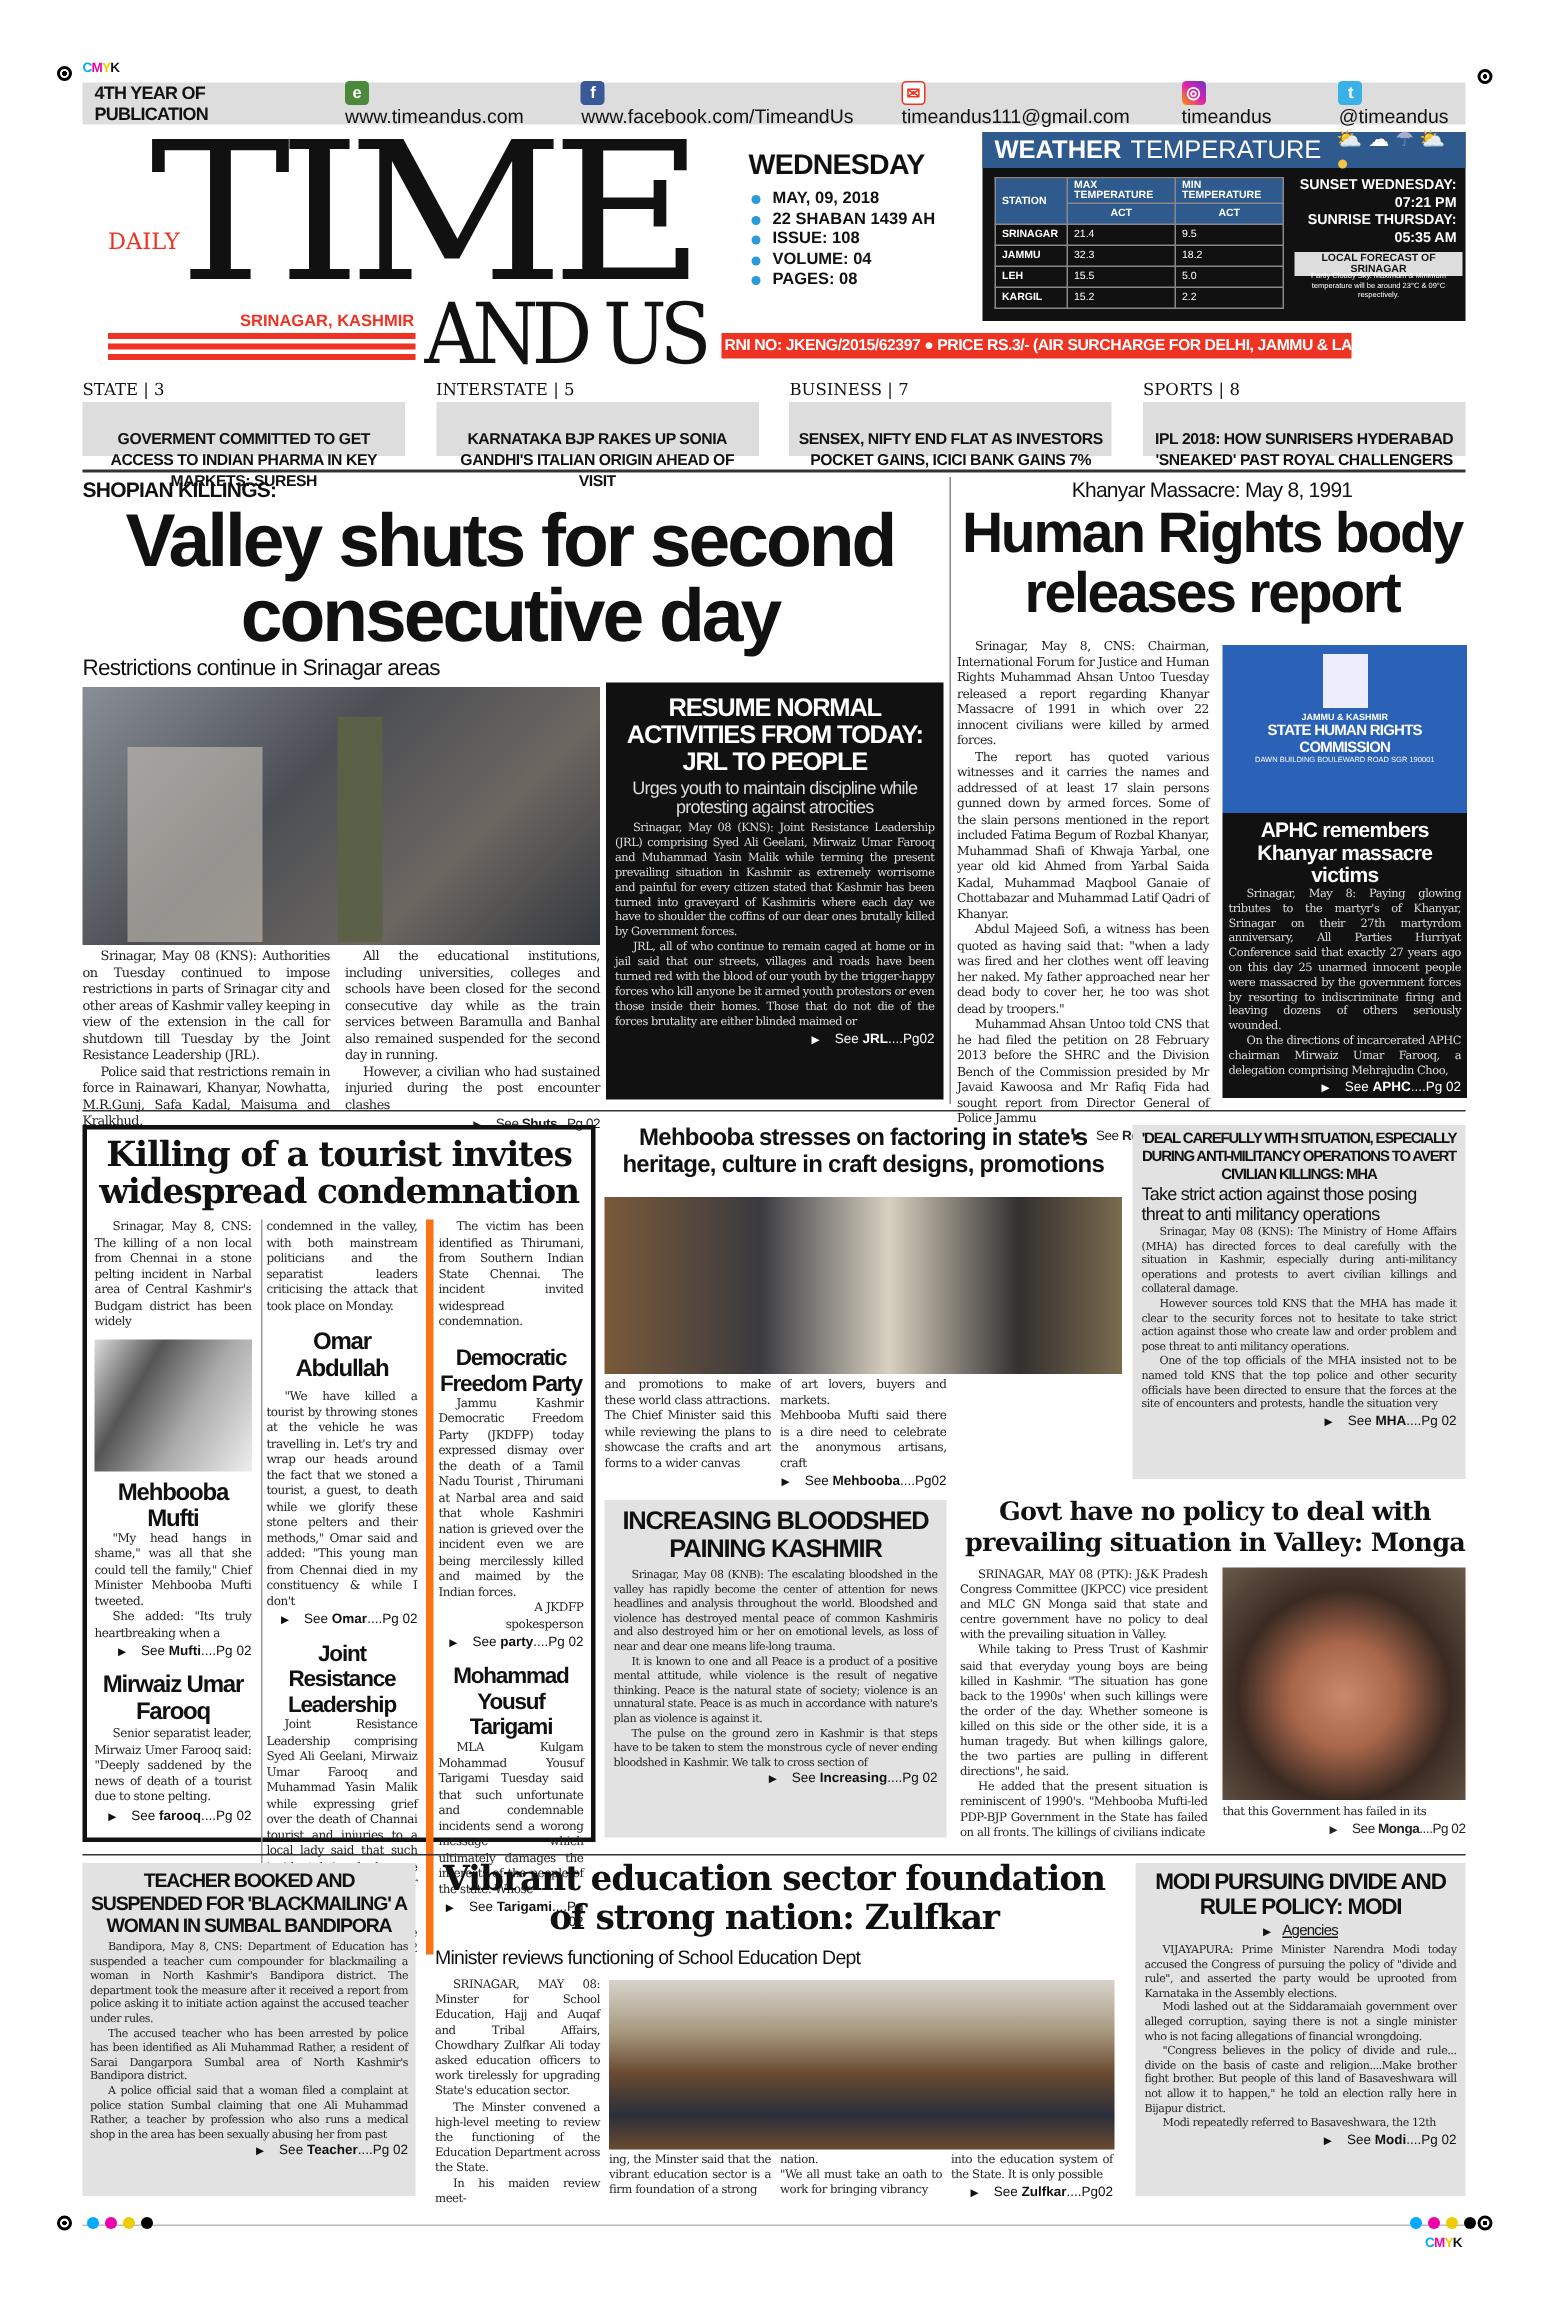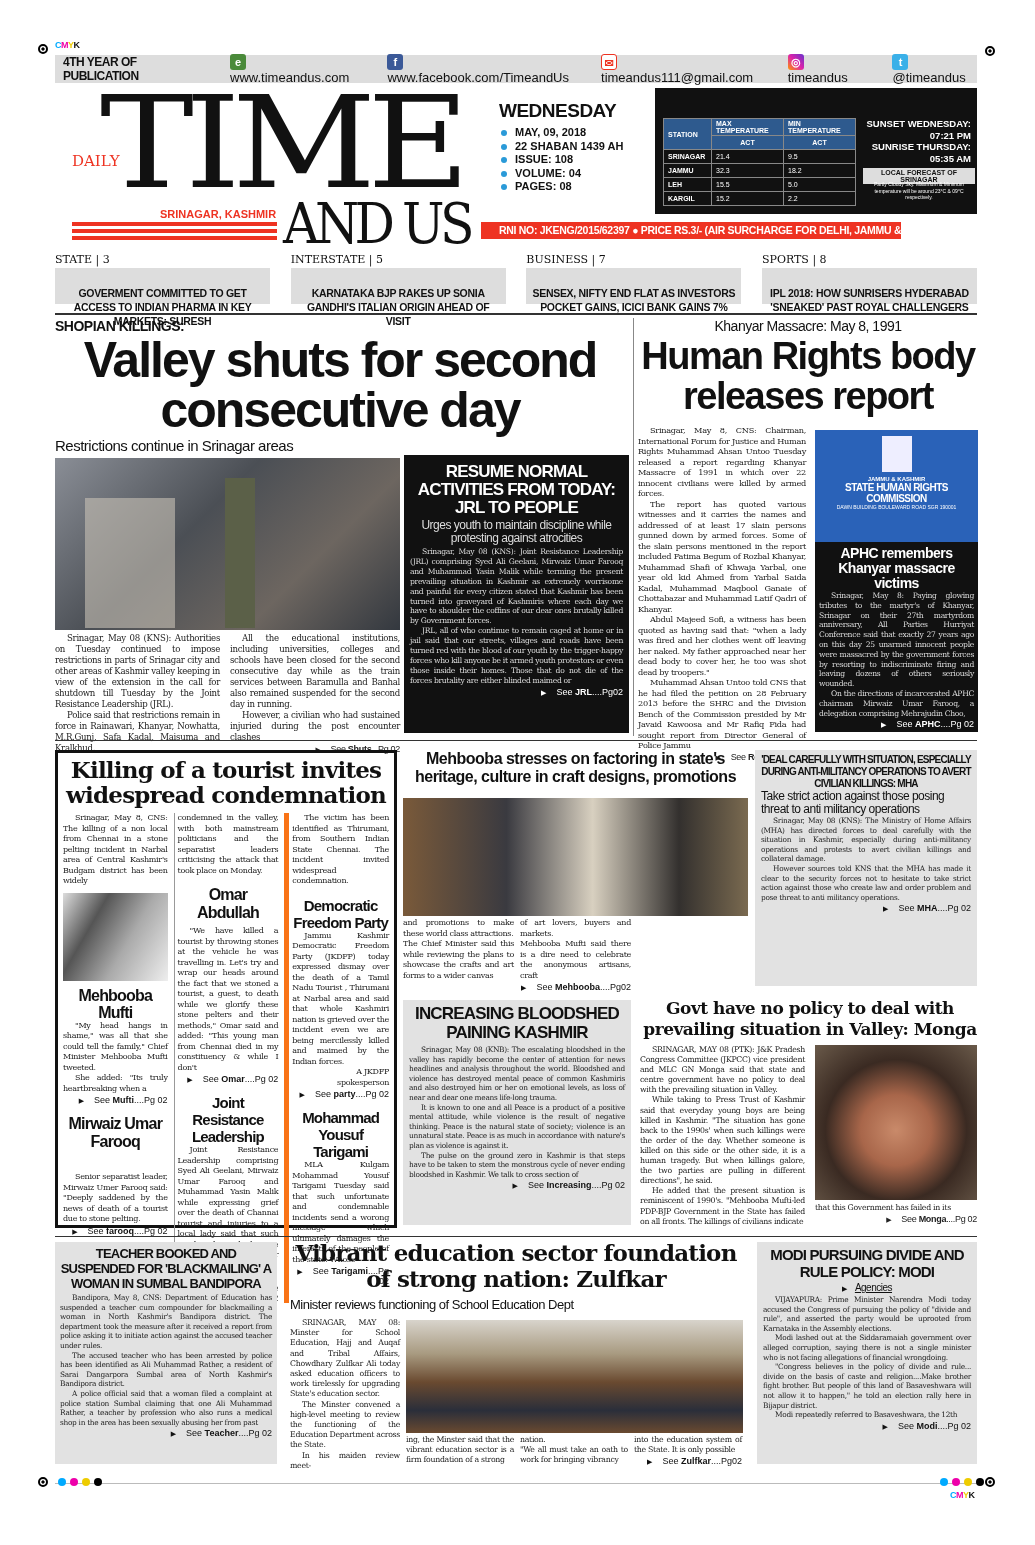--- a/index.html
+++ b/index.html
@@ -25,21 +25,21 @@
 .dateblock li{list-style:none;font-size:11px;line-height:13.5px;font-weight:bold;padding-left:18px;position:relative}
 .dateblock li:before{content:"";position:absolute;left:4px;top:4px;width:6px;height:6px;border-radius:50%;background:#2a9ad8}
 .weather{left:655px;top:88px;width:322px;height:126px;background:#111}
 .weather .wh{background:#2e5a8e;height:24px;color:#fff;font-family:"Liberation Sans",sans-serif;font-size:17px;padding:2px 8px;display:flex;align-items:center;gap:6px}
 .weather table{position:absolute;left:8px;top:30px;border-collapse:collapse;font-family:"Liberation Sans",sans-serif;font-size:7px;color:#fff}
 .weather td,.weather th{border:1px solid #888;padding:1px 4px;height:14px;text-align:left}
 .weather th{background:#2e5a8e;font-weight:bold}
 .sun{position:absolute;right:6px;top:30px;color:#fff;font-family:"Liberation Sans",sans-serif;font-size:9.5px;font-weight:bold;text-align:right;line-height:11.5px}
 .fc{position:absolute;right:2px;top:80px;width:112px;background:#ddd;color:#111;font-family:"Liberation Sans",sans-serif;font-size:7px;font-weight:bold;text-align:center;padding:1px}
 .fct{position:absolute;right:6px;top:93px;width:104px;color:#fff;font-size:5px;font-family:"Liberation Sans",sans-serif;text-align:center;line-height:6.5px}
-.rni{left:481px;top:222px;width:420px;height:17px;background:#e32;color:#fff;font-family:"Liberation Sans",sans-serif;font-size:10.5px;font-weight:bold;padding:2px 18px;white-space:nowrap;letter-spacing:-0.3px}
+.rni{left:481px;top:222px;width:420px;height:17px;background:#e32;color:#fff;font-family:"Liberation Sans",sans-serif;font-size:10.5px;font-weight:bold;padding:2px 2px;white-space:nowrap;letter-spacing:-0.3px}
 .sections{left:55px;top:253px;width:922px;display:flex;justify-content:space-between}
 .sec{width:215px}
 .sec .lbl{font-family:"DejaVu Serif",serif;font-size:11px;margin-bottom:2px}
 .sec .box{background:#ddd;height:36px;font-family:"Liberation Sans",sans-serif;font-size:10.5px;font-weight:bold;text-align:center;padding:18px 6px;line-height:14px;letter-spacing:-0.3px}
 .rule{background:#333;height:1px}
 .h-sub{font-family:"Liberation Sans",sans-serif;font-size:14px;font-weight:bold;letter-spacing:-0.5px}
 .photo{background:linear-gradient(135deg,#8a8e96,#4b4f55 40%,#6d6660 70%,#33383f)}
 .darkbox{background:#111;color:#eee}
 .darkbox .body-text{color:#ddd}
 .graybox{background:#e2e2e2}
@@ -76,20 +76,25 @@
   <ul>
     <li>MAY, 09, 2018</li>
     <li>22 SHABAN 1439 AH</li>
     <li>ISSUE: 108</li>
     <li>VOLUME: 04</li>
     <li>PAGES: 08</li>
   </ul>
 </div>
 
 <div class="abs weather">
+  <div class="wh">
+    <b>WEATHER</b>
+      <span style="font-weight:normal">TEMPERATURE</span>
+    <span style="color:#f5c542;font-size:14px;margin-left:4px"><span>⛅</span> <span style="color:#fff">☁</span> <span style="color:#aac">☂</span> <span>⛅</span> <span>●</span></span>
+  </div>
   <table>
     <tbody>
         <tr>
       <th rowspan="2" style="width:48px">STATION</th>
       <th style="width:72px">MAX TEMPERATURE</th>
       <th style="width:72px">MIN TEMPERATURE</th>
     </tr>
     <tr>
           <th style="text-align:center">ACT</th>
           <th style="text-align:center">ACT</th>
@@ -212,21 +217,21 @@
           <p>Srinagar, May 8, CNS: The killing of a non local from Chennai in a stone pelting incident in Narbal area of Central Kashmir's Budgam district has been widely</p>
         </div>
       <div class="photo" style="height:88px;margin:6px 0;background:linear-gradient(120deg,#ddd 0,#555 30%,#aaa 60%,#eee)"></div>
       <div class="caps-head" style="font-size:16px;line-height:17px">Mehbooba Mufti</div>
       <div class="body-text" style="font-size:8px;line-height:10.5px">
           <p>"My head hangs in shame," was all that she could tell the family," Chief Minister Mehbooba Mufti tweeted.</p>
           <p>She added: "Its truly heartbreaking when a</p>
         </div>
       <div class="see"><span class="tri">▶</span>See <b>Mufti</b><span>....Pg 02</span></div>
       <div class="caps-head" style="font-size:16px;line-height:18px;margin-top:10px">Mirwaiz Umar Farooq</div>
-      <div class="body-text" style="font-size:8px;line-height:10.5px;margin-top:21px">
+      <div class="body-text" style="font-size:8px;line-height:10.5px;margin-top:0">
           <p>Senior separatist leader, Mirwaiz Umer Farooq said: "Deeply saddened by the news of death of a tourist due to stone pelting.</p>
         </div>
       <div class="see"><span class="tri">▶</span>See <b>farooq</b><span>....Pg 02</span></div>
     </div>
     <div style="width:106px;border-left:1px solid #999;padding-left:3px">
       <div class="body-text" style="font-size:8px;line-height:10.5px">
           <p style="text-indent:0">condemned in the valley, with both mainstream politicians and the separatist leaders criticising the attack that took place on Monday.</p>
         </div>
       <div class="caps-head" style="font-size:16px;line-height:18px;margin-top:10px">Omar Abdullah</div>
       <div class="body-text" style="font-size:8px;line-height:10.5px;margin-top:4px">
@@ -270,20 +275,21 @@
     <div class="see"><span class="tri">▶</span><span>See</span> <b>Mehbooba</b><span>....Pg02</span></div>
     </div>
 </div>
 
 <div class="abs graybox" style="left:755px;top:750px;width:222px;height:236px;padding:4px 6px">
   <div class="caps-head" style="font-size:10px;line-height:12px">'DEAL CAREFULLY WITH SITUATION, ESPECIALLY DURING ANTI-MILITANCY OPERATIONS TO AVERT CIVILIAN KILLINGS: MHA</div>
   <div class="cond" style="font-size:12px;line-height:13px">Take strict action against those posing threat to anti militancy operations</div>
   <div class="body-text" style="font-size:7.4px;line-height:9.6px">
       <p>Srinagar, May 08 (KNS): The Ministry of Home Affairs (MHA) has directed forces to deal carefully with the situation in Kashmir, especially during anti-militancy operations and protests to avert civilian killings and collateral damage.</p>
       <p>However sources told KNS that the MHA has made it clear to the security forces not to hesitate to take strict action against those who create law and order problem and pose threat to anti militancy operations.</p>
+      <p>One of the top officials of the MHA insisted not to be named told KNS that the top police and other security officials have been directed to ensure that the forces at the site of encounters and protests, handle the situation very</p>
     </div>
   <div class="see"><span class="tri">▶</span><span>See</span> <b>MHA</b><span>....Pg 02</span></div>
 </div>
 
 <div class="abs graybox" style="left:403px;top:1000px;width:228px;height:225px;padding:4px 6px">
   <div class="caps-head" style="font-size:17px;line-height:19px">INCREASING BLOODSHED PAINING KASHMIR</div>
   <div class="body-text" style="font-size:7.4px;line-height:9.6px;margin-top:3px">
       <p>Srinagar, May 08 (KNB): The escalating bloodshed in the valley has rapidly become the center of attention for news headlines and analysis throughout the world. Bloodshed and violence has destroyed mental peace of common Kashmiris and also destroyed him or her on emotional levels, as loss of near and dear one means life-long trauma.</p>
       <p>It is known to one and all Peace is a product of a positive mental attitude, while violence is the result of negative thinking. Peace is the natural state of society; violence is an unnatural state. Peace is as much in accordance with nature's plan as violence is against it.</p>
       <p>The pulse on the ground zero in Kashmir is that steps have to be taken to stem the monstrous cycle of never ending bloodshed in Kashmir. We talk to cross section of</p>

